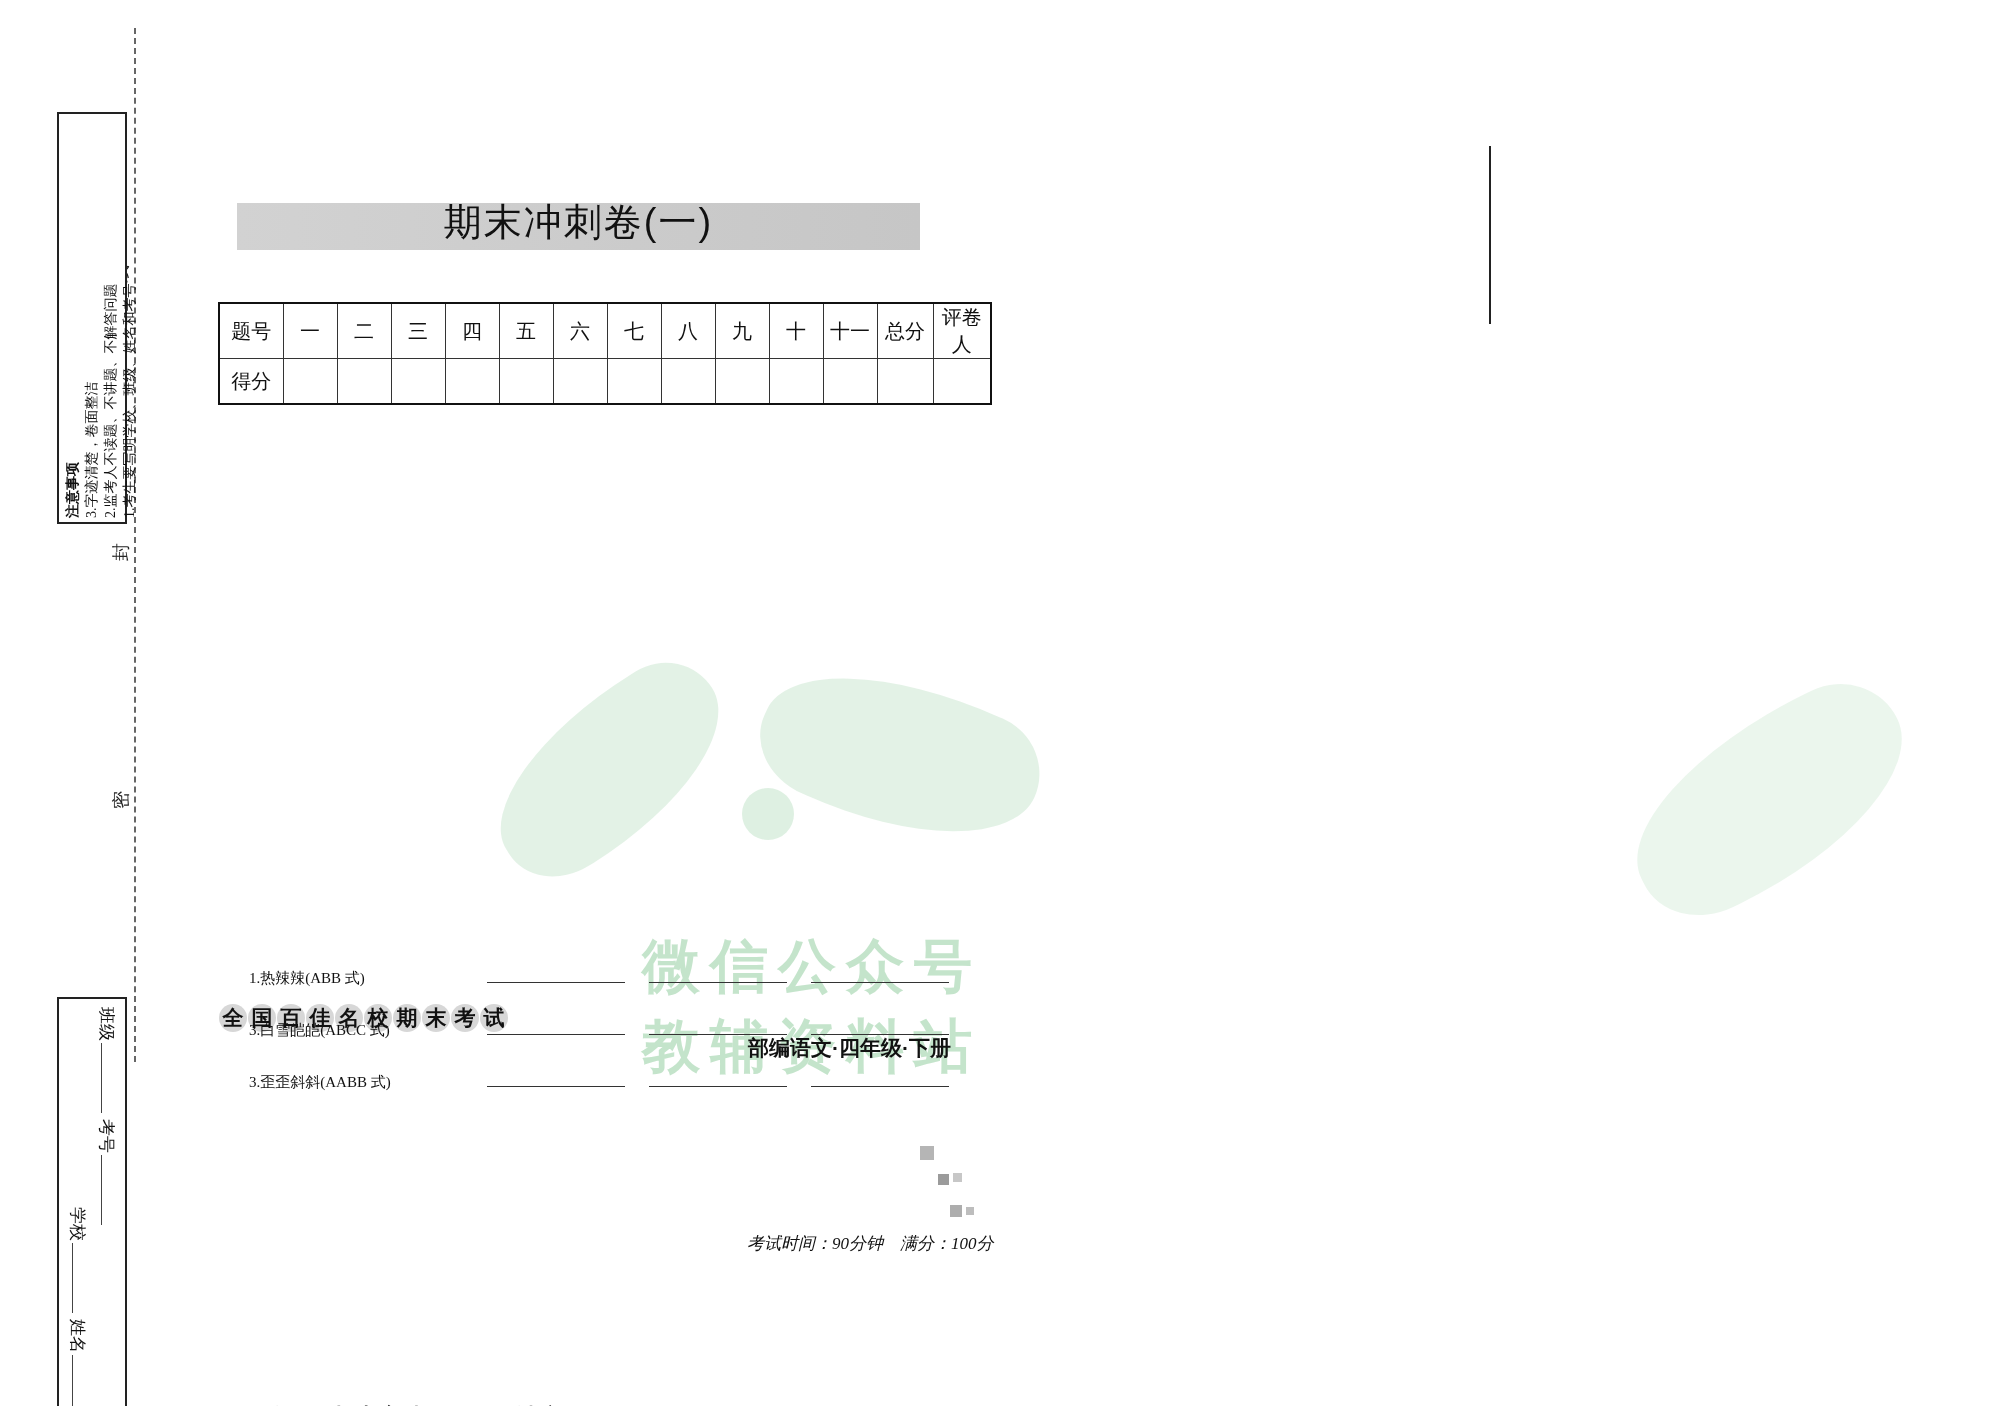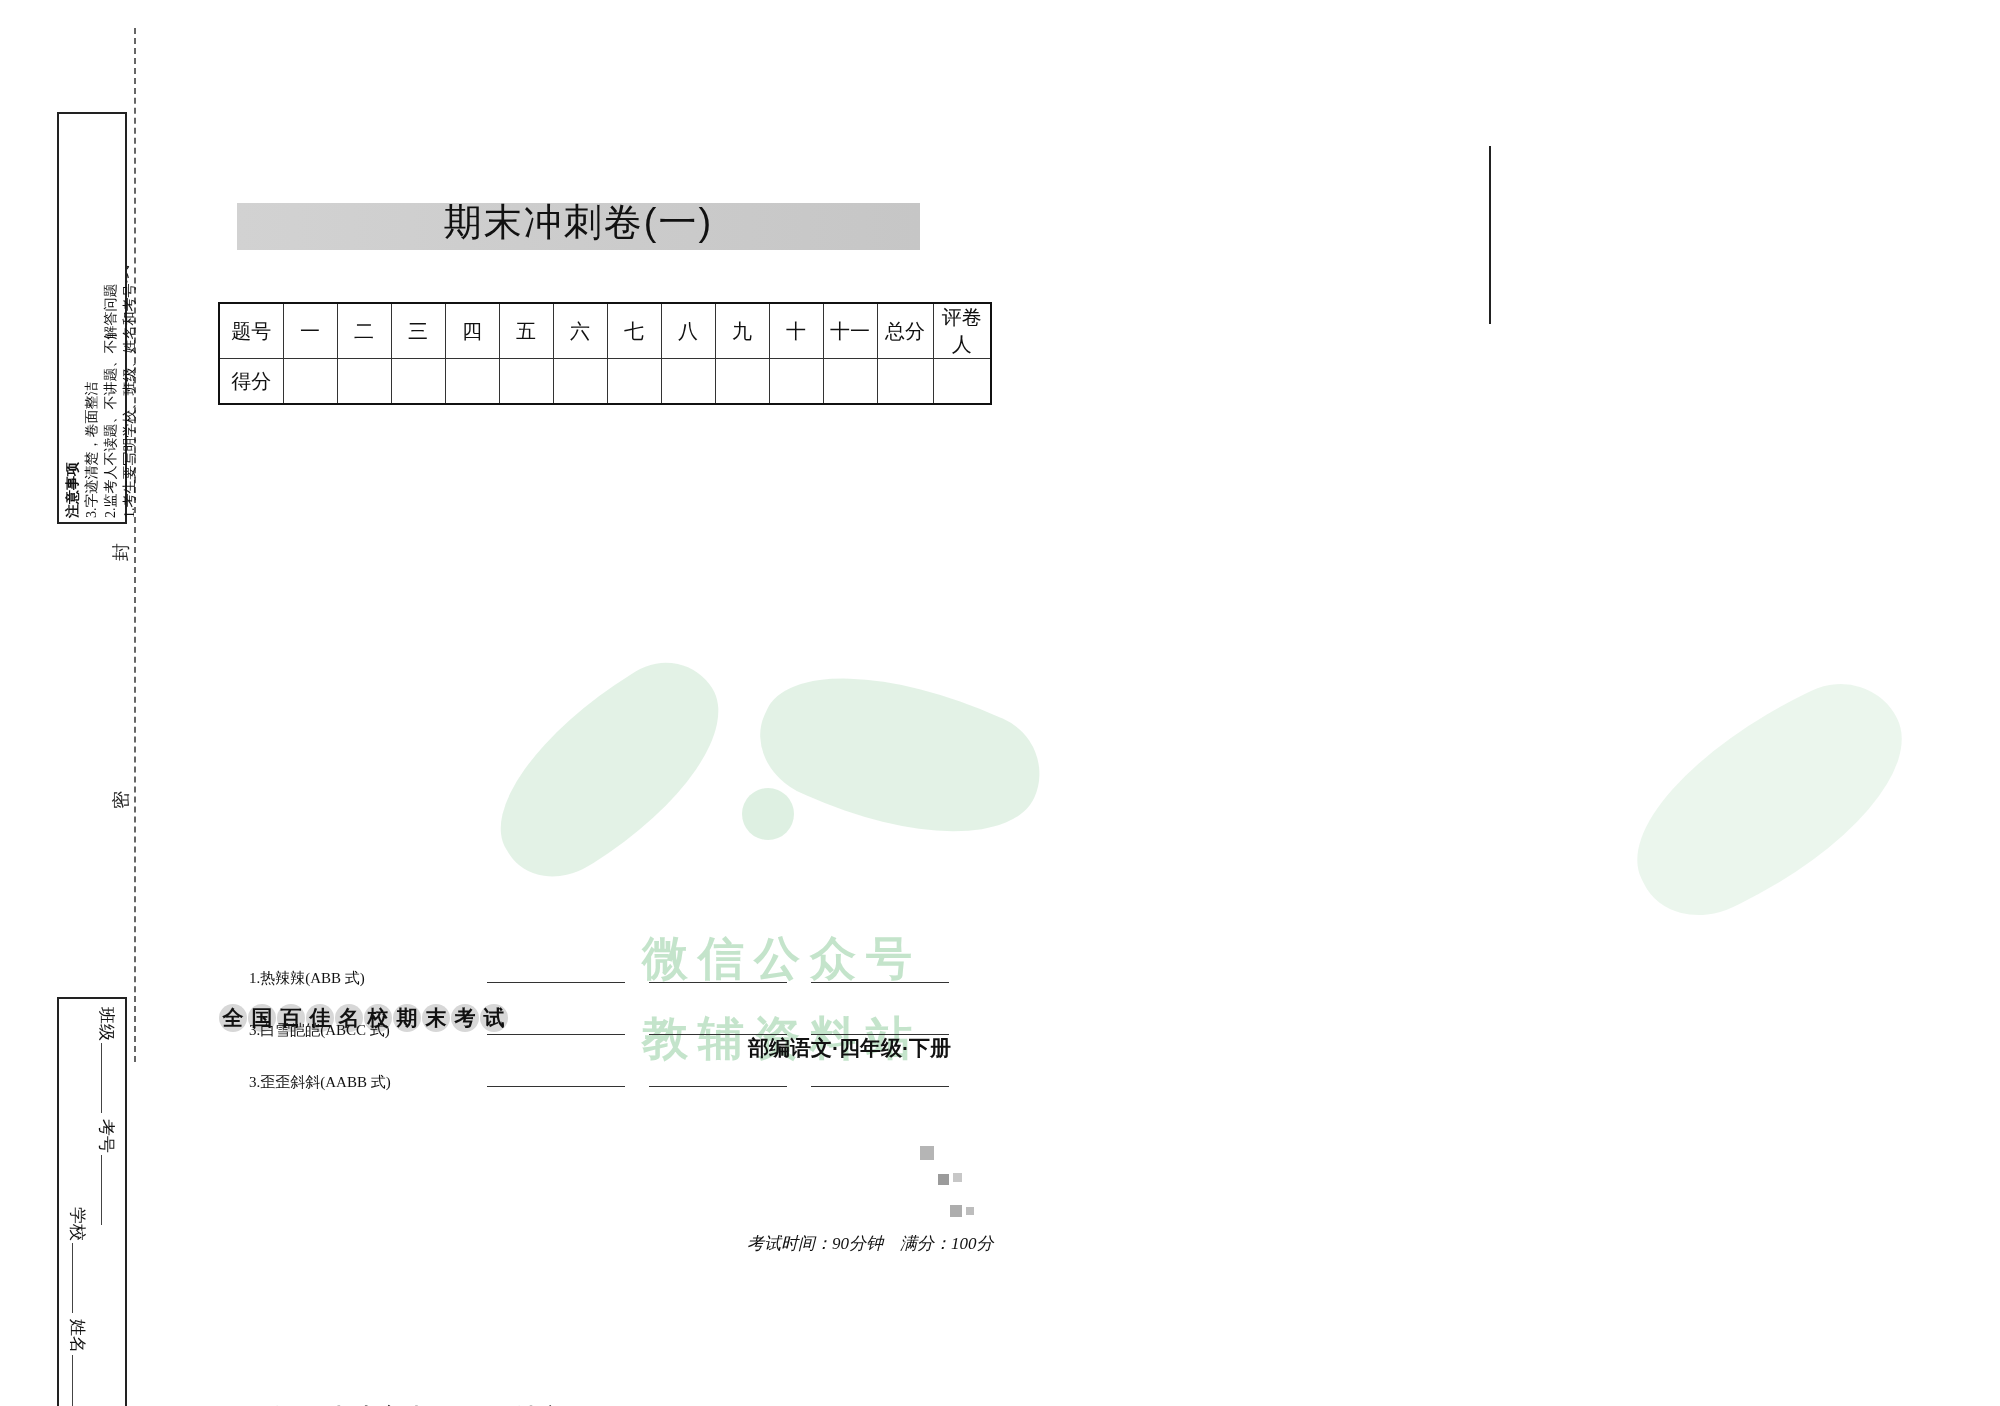--- a/index.html
+++ b/index.html
@@ -36,21 +36,21 @@
   #score-table{border:2px solid #111;padding-left:18px;}
   
   #s3rows{position:absolute;left:249px;top:962px;}
   .s3row{height:52px;font-size:15px;white-space:nowrap;}
   .s3label{display:inline-block;width:238px;}
   .wblank{display:inline-block;width:138px;border-bottom:1.5px solid #333;height:20px;margin-right:24px;}
   #match-divider{position:absolute;left:1489px;top:146px;height:178px;border-left:2px solid #222;}
   
   .wm{position:absolute;z-index:0;}
   .leaf{border-radius:78% 22% 76% 24% / 60% 40% 62% 38%;background:rgba(182,221,190,0.38);}
-  .wmtext{font-size:46px;font-weight:bold;font-family:"Liberation Sans",sans-serif;
+  .wmtext{font-size:58px;font-weight:bold;font-family:"Liberation Sans",sans-serif;
       color:rgba(148,205,160,0.55);letter-spacing:10px;text-align:center;}
   .z{position:relative;z-index:1;}
 </style>
 </head>
 <body>
 
 <div id="sheet">
 
   <div class="wm leaf" style="left:480px;top:700px;width:260px;height:140px;transform:rotate(-32deg);"></div>
   <div class="wm leaf" style="left:760px;top:680px;width:280px;height:150px;transform:rotate(24deg);"></div>

